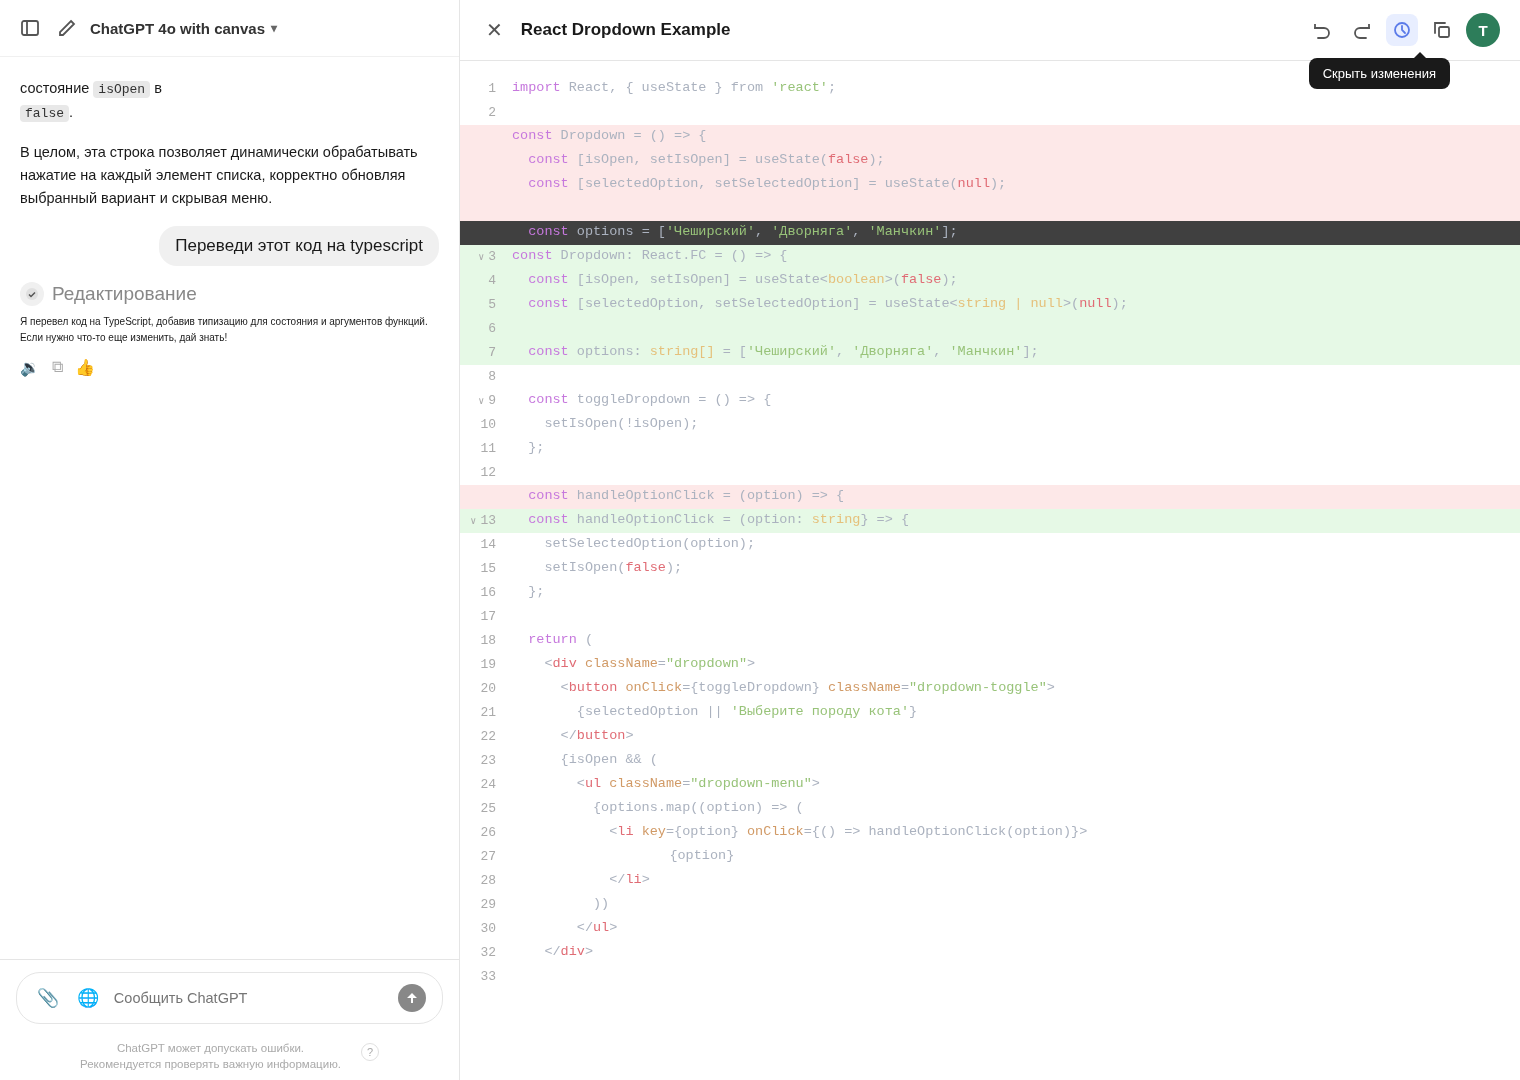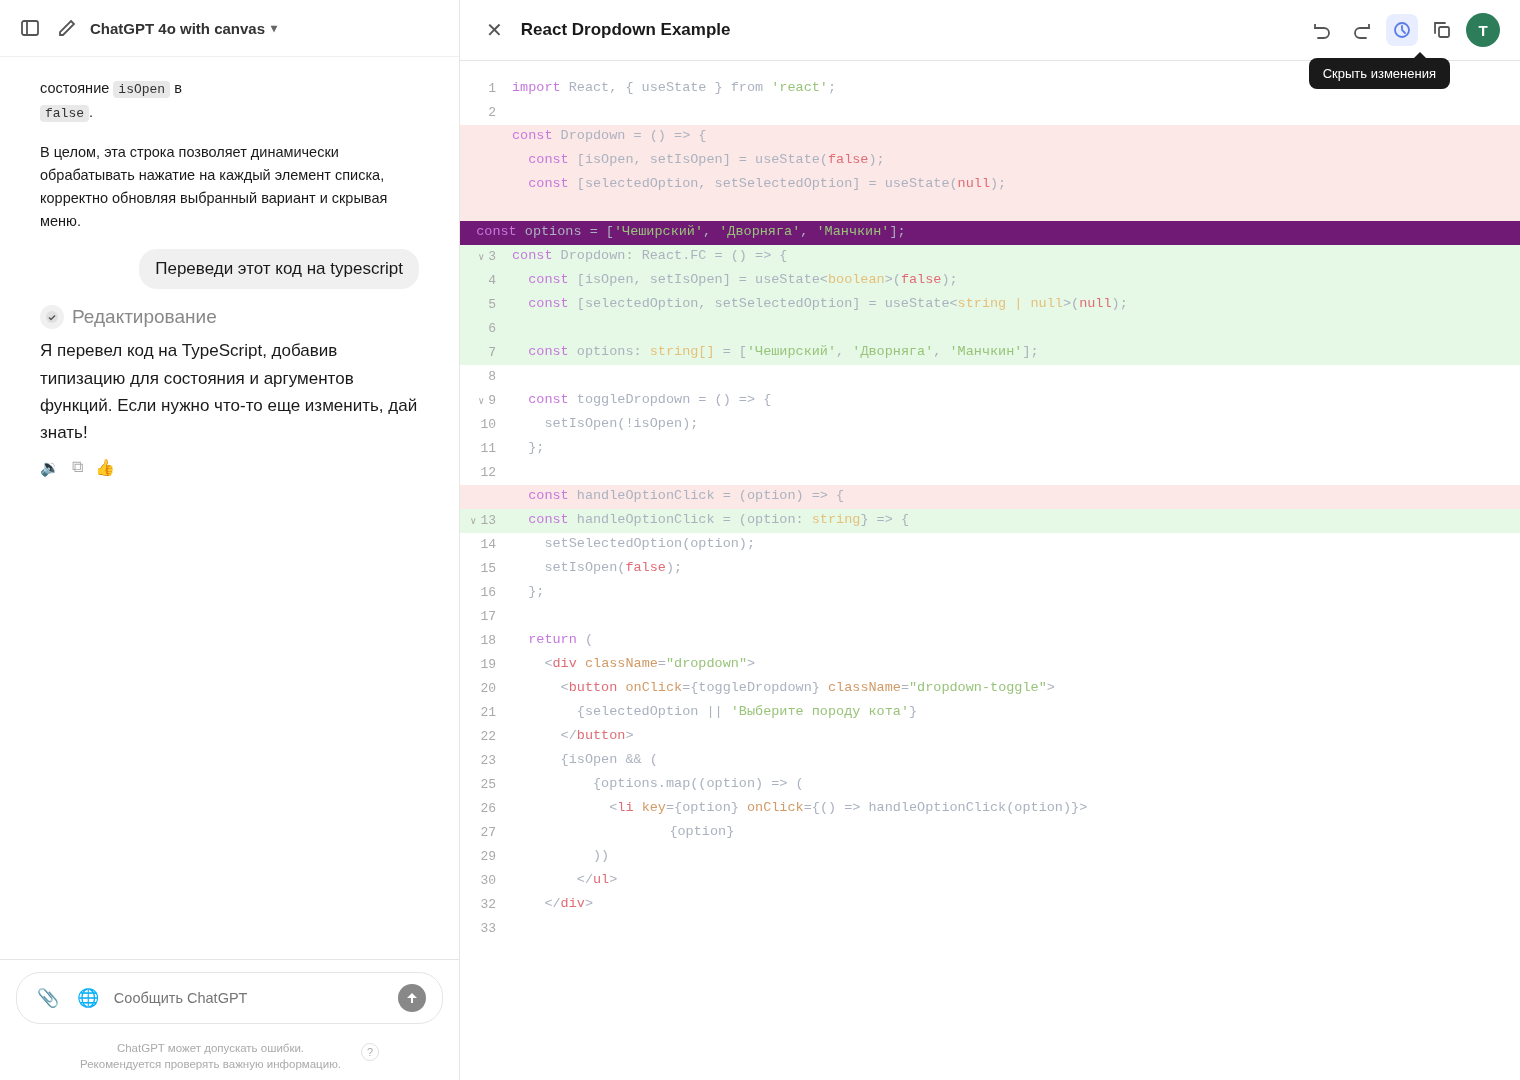--- a/index.html
+++ b/index.html
@@ -45,21 +45,21 @@
       font-weight: 700;
       display: flex;
       align-items: center;
       gap: 6px;
     }
     .chevron-down { color: #666; font-size: 12px; }
 
     .chat-content {
       flex: 1;
       overflow-y: auto;
-      padding: 20px 40px;
+      padding: 20px 20px;
       display: flex;
       flex-direction: column;
       gap: 16px;
     }
 
     .assistant-text {
       font-size: 14.5px;
       line-height: 1.6;
       color: #1a1a1a;
     }
@@ -86,21 +86,21 @@
       display: flex;
       flex-direction: column;
       gap: 8px;
     }
     .assistant-label {
       font-size: 19px;
       color: #888;
       font-weight: 500;
     }
     .assistant-response {
-      font-size: 17px;
+      font-size: 10px;
       line-height: 1.6;
       color: #1a1a1a;
     }
     .action-icons {
       display: flex;
       gap: 12px;
       margin-top: 4px;
     }
     .action-icon {
       color: #aaa;
@@ -427,21 +427,21 @@
         <div class="code-content"><span class="plain">  </span><span class="kw">const</span><span class="plain"> [isOpen, setIsOpen] = useState(</span><span class="kw2">false</span><span class="plain">);</span></div>
       </div>
       <div class="code-line" style="background: rgb(253, 232, 232);">
         <div class="line-num-col"></div>
         <div class="code-content"><span class="plain">  </span><span class="kw">const</span><span class="plain"> [selectedOption, setSelectedOption] = useState(</span><span class="kw2">null</span><span class="plain">);</span></div>
       </div>
       <div class="code-line" style="background: rgb(253, 232, 232);">
         <div class="line-num-col"></div>
         <div class="code-content">&nbsp;</div>
       </div>
-      <div class="code-line" style="background: #701a75; flex-direction: column;">
+      <div class="code-line" style="background: #404040;">
         <div class="line-num-col"></div>
         <div class="code-content"><span class="plain">  </span><span class="kw">const</span><span class="plain"> options = [</span><span class="str">'Чеширский'</span><span class="plain">, </span><span class="str">'Дворняга'</span><span class="plain">, </span><span class="str">'Манчкин'</span><span class="plain">];</span></div>
       </div>
       <div class="code-line" style="background: rgb(230, 249, 230);">
         <div class="line-num-col">
           <span class="collapse-arrow">∨</span>
           <span>3</span>
         </div>
         <div class="code-content"><span class="kw">const</span><span class="plain"> Dropdown: React.FC = () =&gt; {</span></div>
       </div>
@@ -566,38 +566,50 @@
         <div class="code-content"><span class="plain">      &lt;/</span><span class="tag">button</span><span class="plain">&gt;</span></div>
       </div>
       <div class="code-line" style="background: transparent;">
         <div class="line-num-col">
           <span>23</span>
         </div>
         <div class="code-content"><span class="plain">      {isOpen &amp;&amp; (</span></div>
       </div>
       <div class="code-line" style="background: transparent;">
         <div class="line-num-col">
+          <span>24</span>
+        </div>
+        <div class="code-content"><span class="plain">        &lt;</span><span class="tag">ul</span><span class="plain"> </span><span class="attr">className</span><span class="plain">=</span><span class="str">"dropdown-menu"</span><span class="plain">&gt;</span></div>
+      </div>
+      <div class="code-line" style="background: transparent;">
+        <div class="line-num-col">
           <span>25</span>
         </div>
         <div class="code-content"><span class="plain">          {options.map((option) =&gt; (</span></div>
       </div>
       <div class="code-line" style="background: transparent;">
         <div class="line-num-col">
           <span>26</span>
         </div>
         <div class="code-content"><span class="plain">            &lt;</span><span class="tag">li</span><span class="plain"> </span><span class="attr">key</span><span class="plain">={option} </span><span class="attr">onClick</span><span class="plain">={() =&gt; handleOptionClick(option)}&gt;</span></div>
       </div>
       <div class="code-line" style="background: transparent; gap: 44px;">
         <div class="line-num-col">
           <span>27</span>
         </div>
         <div class="code-content"><span class="plain">              {option}</span></div>
       </div>
       <div class="code-line" style="background: transparent;">
         <div class="line-num-col">
+          <span>28</span>
+        </div>
+        <div class="code-content"><span class="plain">            &lt;/</span><span class="tag">li</span><span class="plain">&gt;</span></div>
+      </div>
+      <div class="code-line" style="background: transparent;">
+        <div class="line-num-col">
           <span>29</span>
         </div>
         <div class="code-content"><span class="plain">          ))</span></div>
       </div>
       <div class="code-line" style="background: transparent;">
         <div class="line-num-col">
           <span>30</span>
         </div>
         <div class="code-content"><span class="plain">        &lt;/</span><span class="tag">ul</span><span class="plain">&gt;</span></div>
       </div>

